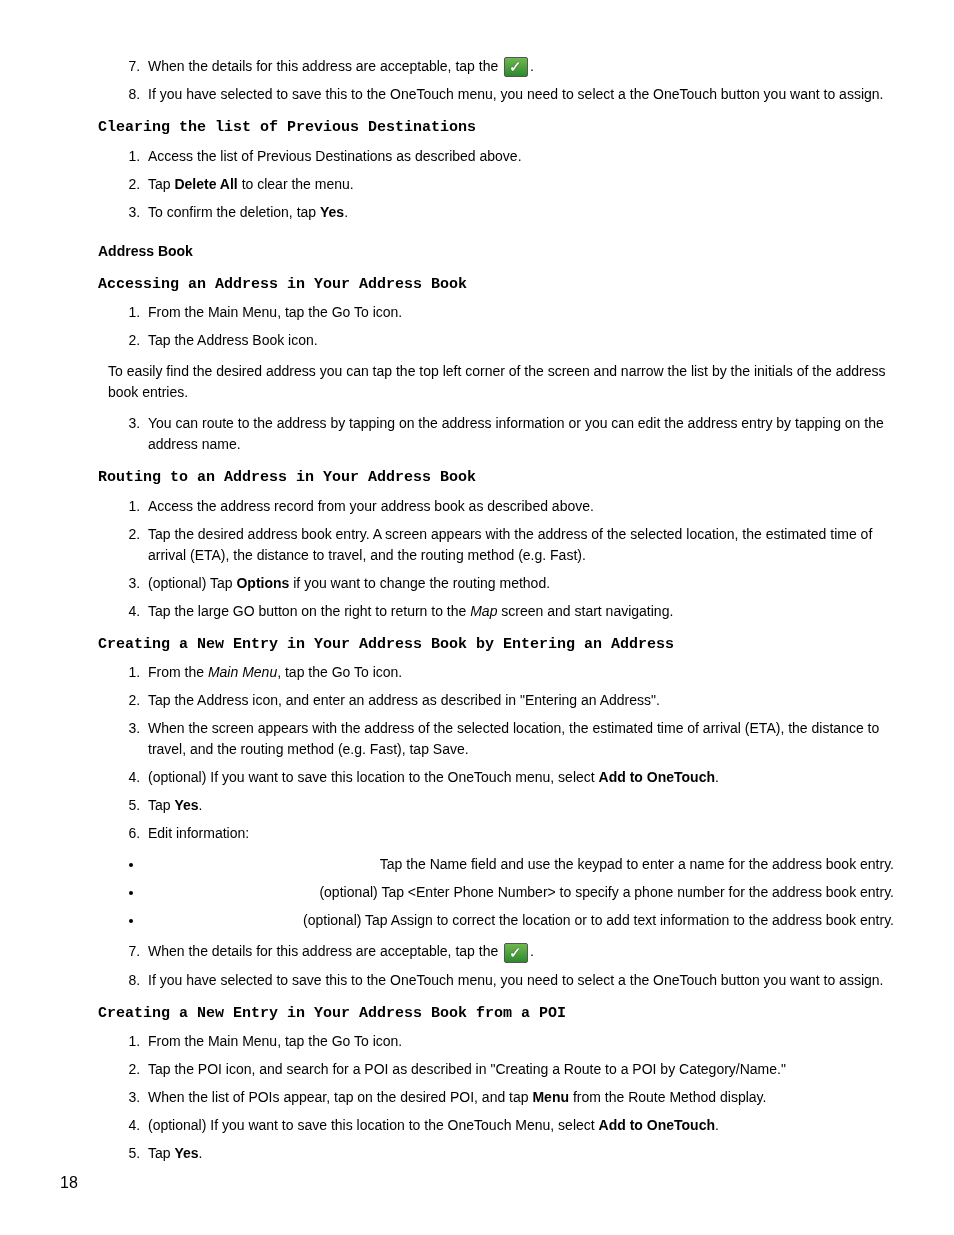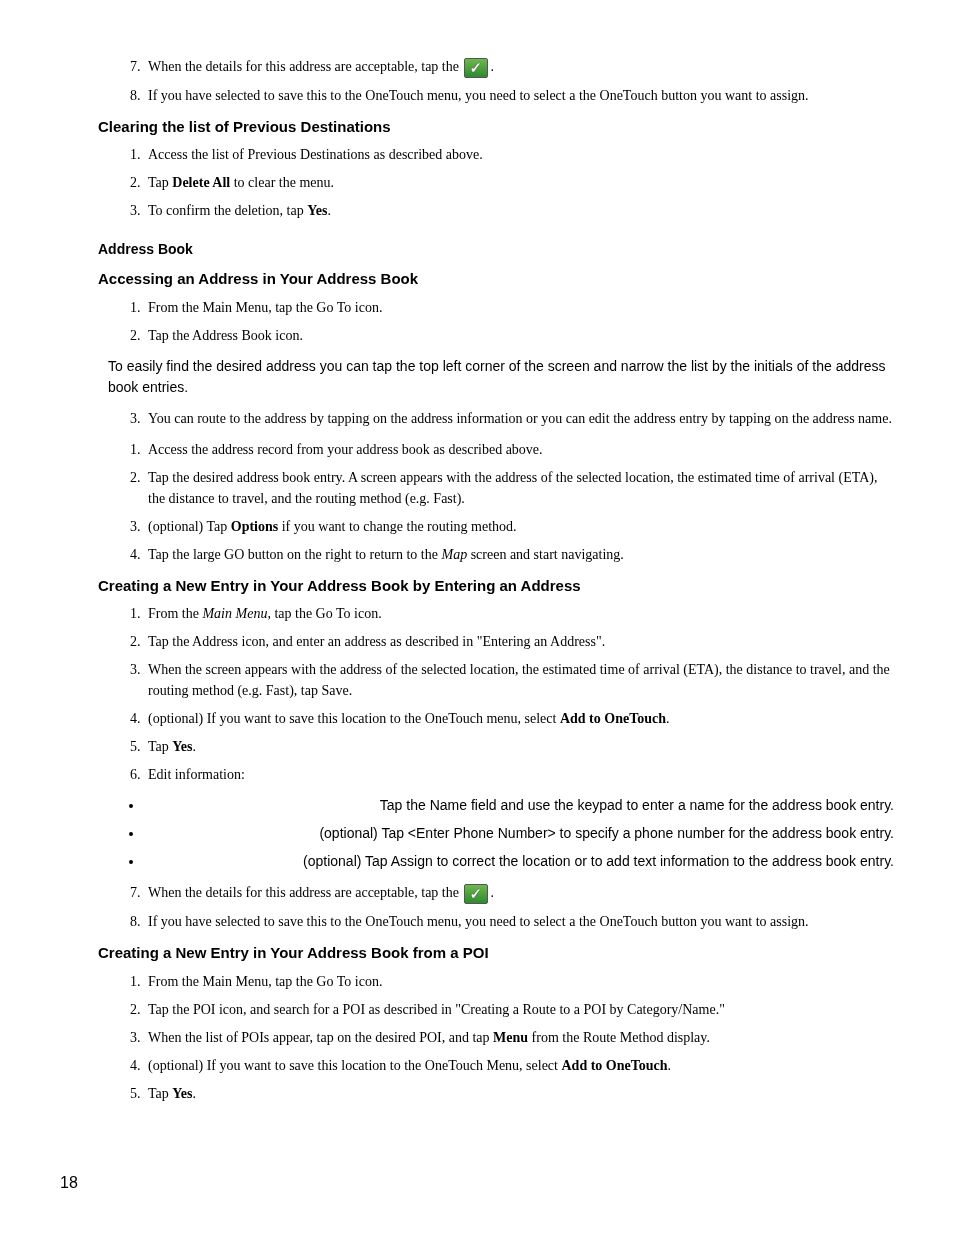--- a/index.html
+++ b/index.html
@@ -12,21 +12,20 @@
     width: 954px;
     box-sizing: border-box;
     line-height: 1.5;
   }
   .content {
     padding-left: 38px;
   }
   ol {
     margin: 6px 0 10px 0;
     padding-left: 46px;
-    font-family: Liberation Serif, serif;
   }
   ol li {
     margin-bottom: 7px;
     padding-left: 4px;
   }
   ul {
     list-style-type: disc;
     margin: 6px 0 10px 0;
     padding-left: 46px;
     text-align: right;
@@ -39,25 +38,25 @@
     margin: 6px 0 10px 10px;
   }
   h2 {
     font-family: "Arial Narrow", Arial, sans-serif;
     font-stretch: condensed;
     font-size: 14px;
     font-weight: bold;
     margin: 18px 0 8px 0;
   }
   h3 {
-    font-family: Liberation Sans, sans-serif;
+    font-family: Liberation Mono, monospace;
     font-stretch: condensed;
     font-size: 15px;
     font-weight: bold;
-    margin: 4px 0 6px 0;
+    margin: 12px 0 6px 0;
   }
   .bold { font-weight: bold; }
   .italic { font-style: italic; }
   .check-icon {
     display: inline-block;
     width: 22px;
     height: 18px;
     vertical-align: middle;
     background: linear-gradient(to bottom, #6eb84e, #2e8a2e);
     border: 1px solid #555;
@@ -111,20 +110,21 @@
   <h3>Accessing an Address in Your Address Book</h3>
   <ol>
     <li>From the Main Menu, tap the Go To icon.</li>
     <li>Tap the Address Book icon.</li>
   </ol>
   <div class="note">To easily find the desired address you can tap the top left corner of the screen and narrow the list by the initials of the address book entries.</div>
   <ol start="3">
     <li>You can route to the address by tapping on the address information or you can edit the address entry by tapping on the address name.</li>
   </ol>
 
+  <h3>Routing to an Address in Your Address Book</h3>
   <ol>
     <li>Access the address record from your address book as described above.</li>
     <li>Tap the desired address book entry. A screen appears with the address of the selected location, the estimated time of arrival (ETA), the distance to travel, and the routing method (e.g. Fast).</li>
     <li>
       <span>(optional) Tap </span><span class="bold">Options</span><span> if you want to change the routing method.</span>
     </li>
     <li>
       <span>Tap the large GO button on the right to return to the </span><span class="italic">Map</span><span> screen and start navigating.</span>
     </li>
   </ol>

